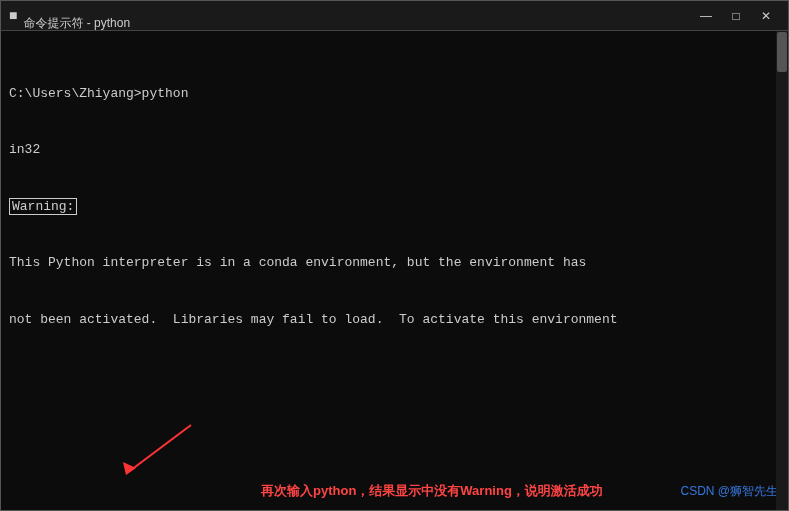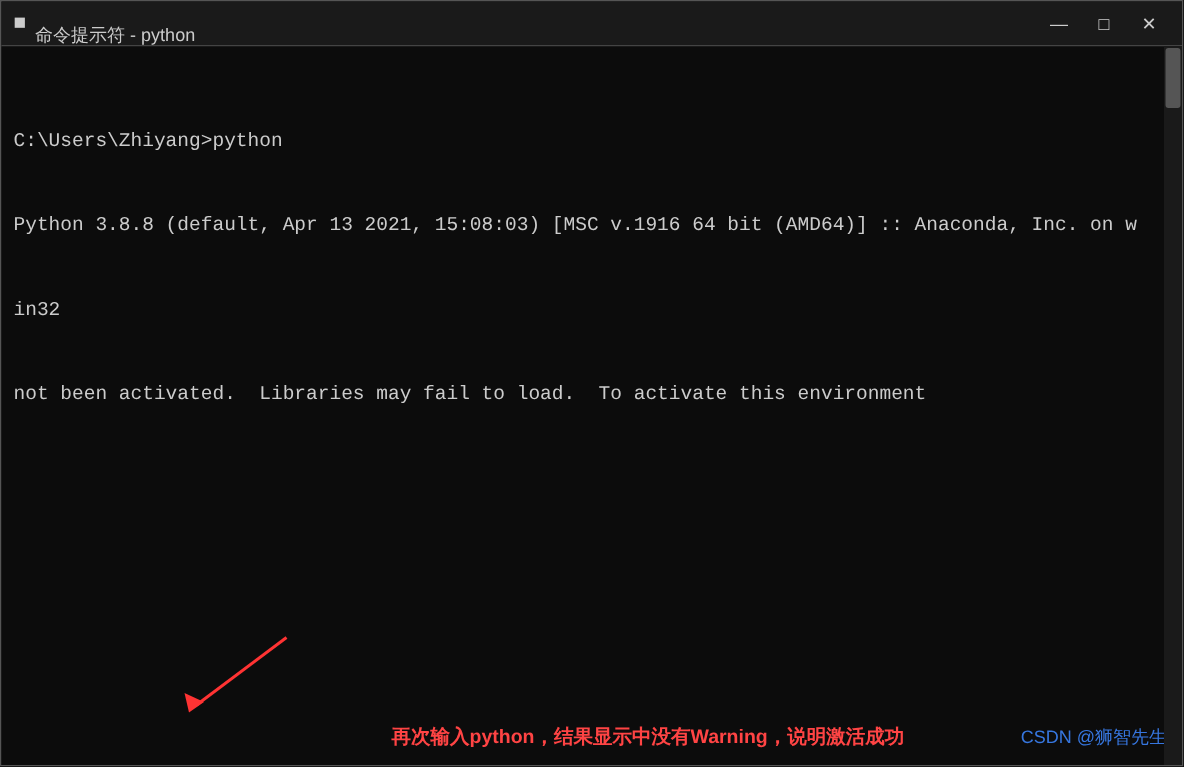--- a/index.html
+++ b/index.html
@@ -151,22 +151,23 @@
     <div class="title-bar-controls">
       <button class="title-btn">—</button>
       <button class="title-btn">□</button>
       <button class="title-btn close">✕</button>
     </div>
   </div>
 
   <div class="terminal">
     <div class="terminal-content">
       <span class="line">C:\Users\Zhiyang&gt;python</span>
-      <span class="line">Python 3.8.8 (default, Apr 13 2021, 15:08:03) [MSC v.1916 64 bit (AMD64)] :: Anaconda, Inc. on w</span>
       <span class="line">in32</span>
+      <span class="line"><span class="warning-box">Warning:</span></span>
+      <span class="line">This Python interpreter is in a conda environment, but the environment has</span>
       <span class="line">not been activated.  Libraries may fail to load.  To activate this environment</span>
       <span class="line">&nbsp;</span>
       
       
       
       
       
       
       
       

